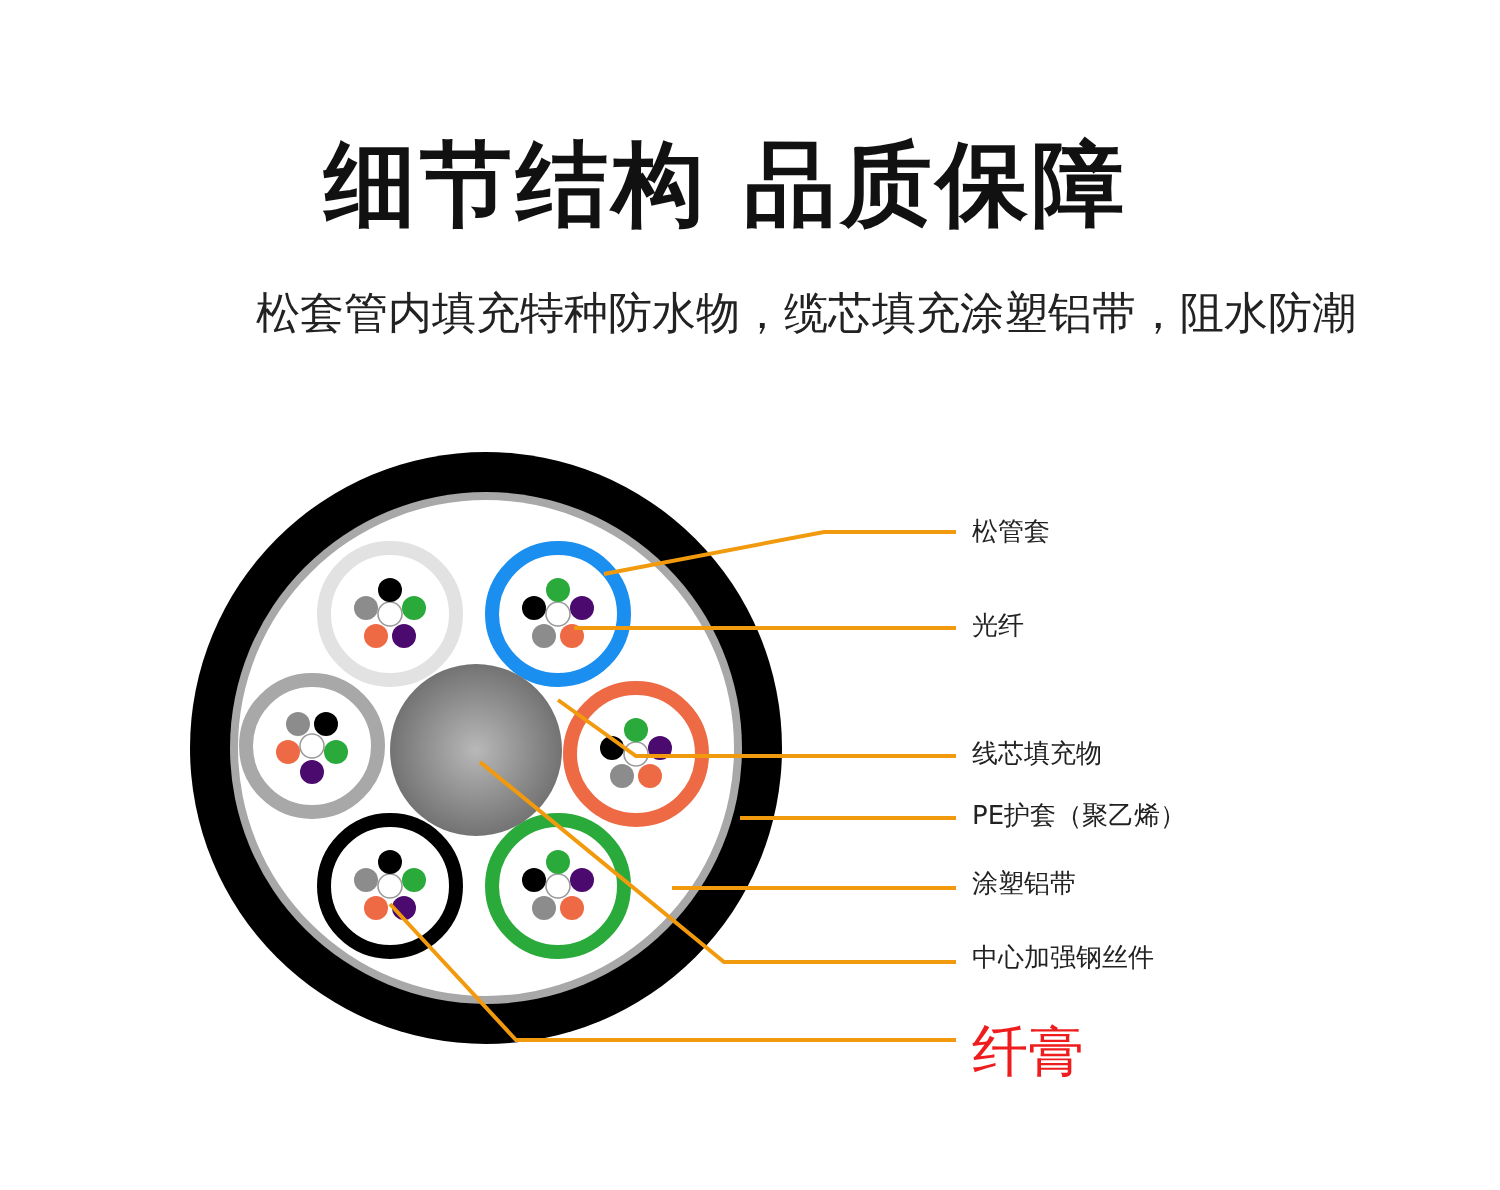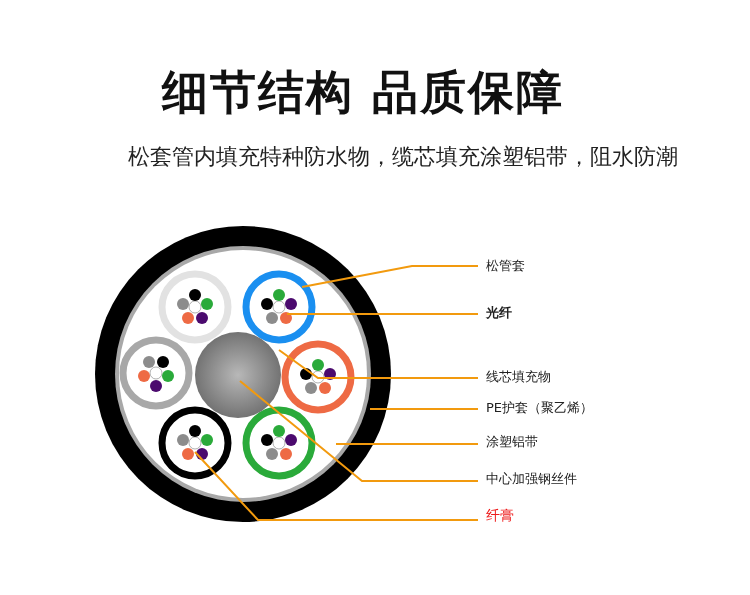--- a/index.html
+++ b/index.html
@@ -4,21 +4,21 @@
   <style>
     html, body { margin: 0; padding: 0; background: #ffffff; }
     body { width: 750px; height: 595px; position: relative; overflow: hidden;
            font-family: "DejaVu Sans", "Liberation Sans", sans-serif; }
     .title { position: absolute; left: 0; top: 62px; width: 726px; text-align: center;
              font-size: 46px; font-weight: bold; color: #111111; letter-spacing: 2px; }
     .subtitle { position: absolute; left: 0; top: 142px; width: 750px; text-align: center;
                 font-size: 22px; color: #222222; padding-left: 28px; }
     svg.diagram { position: absolute; left: 0; top: 0; }
     .label { position: absolute; left: 486px; font-size: 13px; color: #222222; white-space: nowrap; }
-    .label.red { color: #ee1c1c; font-size: 14px; }
+    .label.red { color: #ee1c1c; font-size: 28px; }
   </style>
 </head>
 <body>
 
 <div class="title">细节结构  品质保障</div>
 <div class="subtitle">松套管内填充特种防水物，缆芯填充涂塑铝带，阻水防潮</div>
 
 <svg class="diagram" width="750" height="595" viewBox="0 0 750 595" xmlns="http://www.w3.org/2000/svg">
   <defs>
     <radialGradient id="steelGrad" cx="50%" cy="50%" r="55%">
@@ -92,18 +92,18 @@
     <polyline points="287,314 478,314"></polyline>
     <polyline points="279,350 318,378 478,378"></polyline>
     <polyline points="370,409 478,409"></polyline>
     <polyline points="336,444 478,444"></polyline>
     <polyline points="240,381 362,481 478,481"></polyline>
     <polyline points="195,452 258,520 478,520"></polyline>
   </g>
 </svg>
 
 <div class="label" style="top:257px;">松管套</div>
-<div class="label" style="top:304px;font-weight:bold;">光纤</div>
+<div class="label" style="top:304px;">光纤</div>
 <div class="label" style="top:368px;">线芯填充物</div>
 <div class="label" style="top:399px;text-align:center;">PE护套（聚乙烯）</div>
 <div class="label" style="top:433px;">涂塑铝带</div>
 <div class="label" style="top:470px;">中心加强钢丝件</div>
 <div class="label red" style="top:507px;">纤膏</div>
 
 </body></html>

